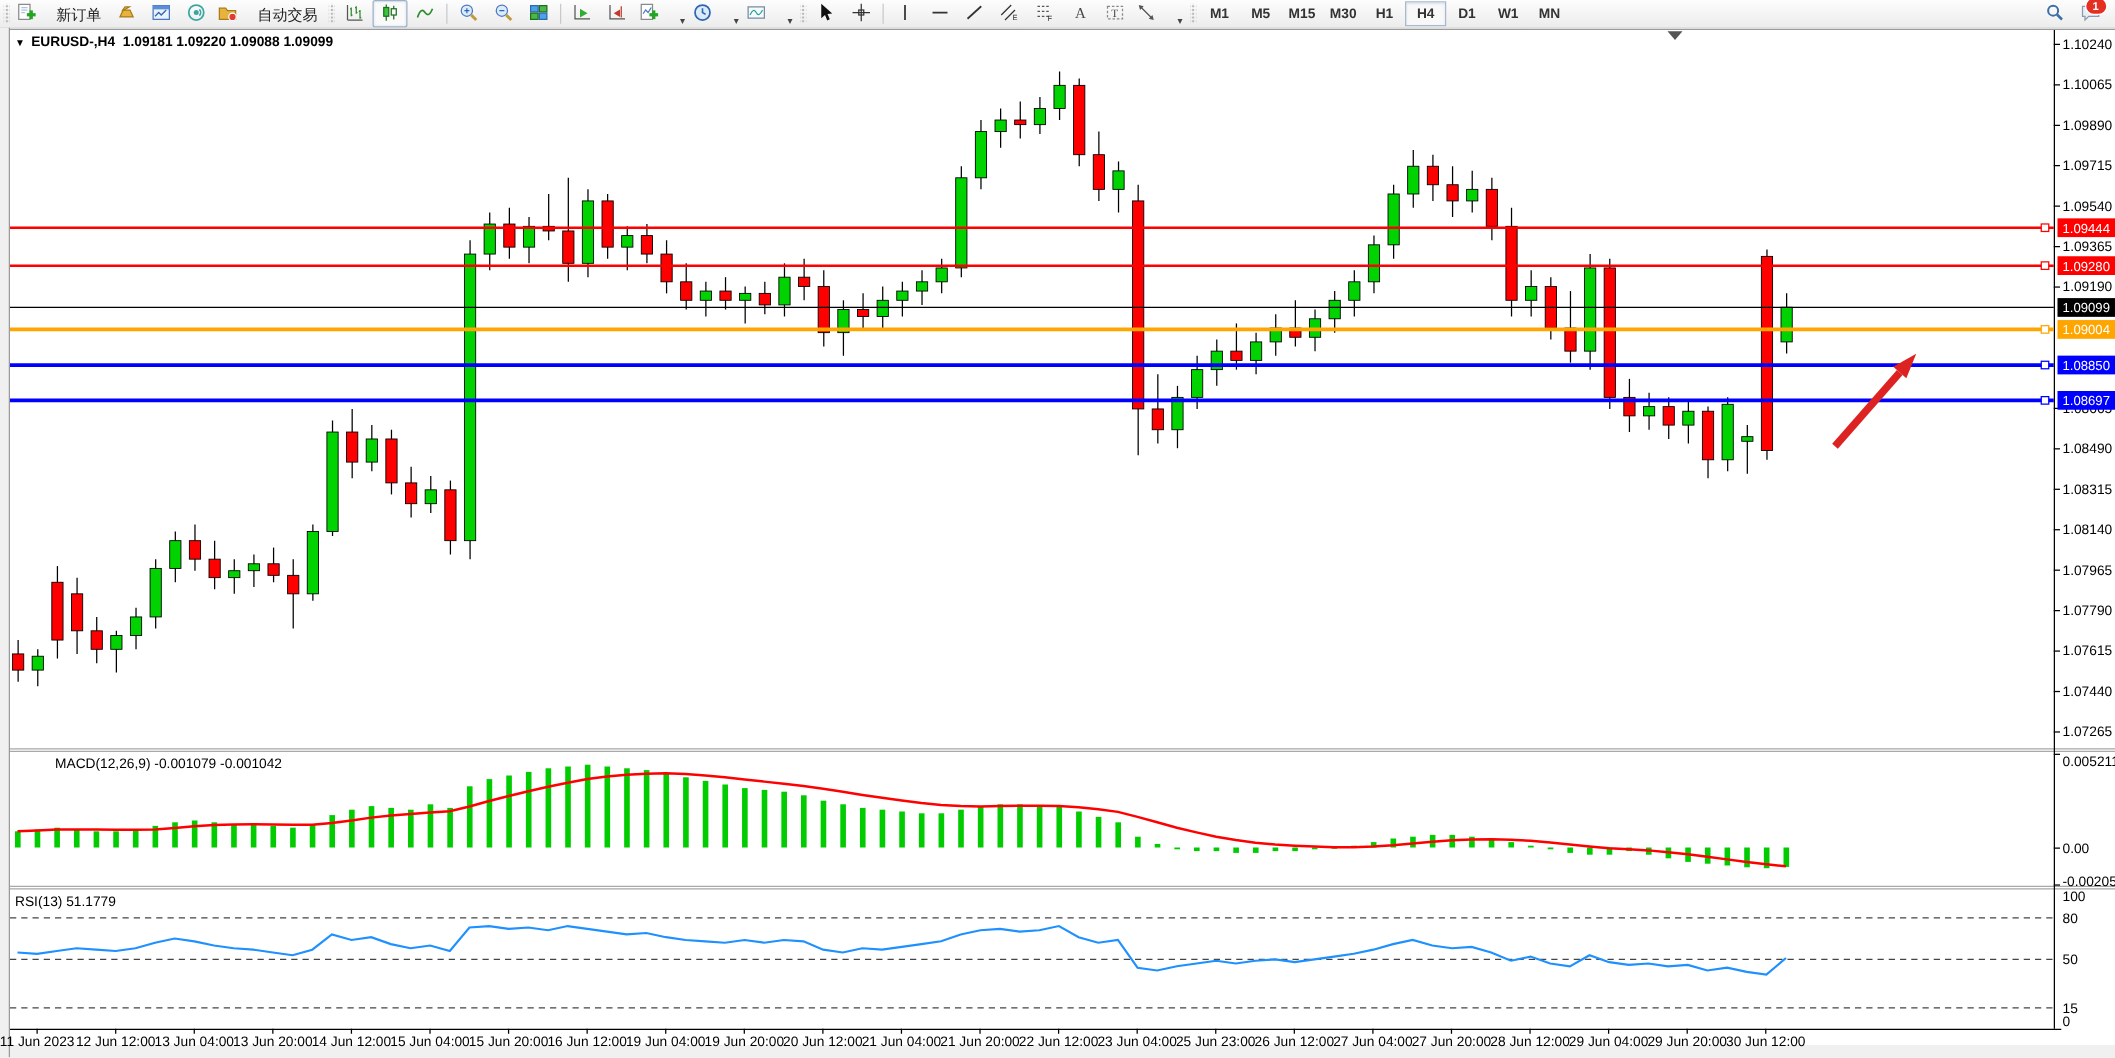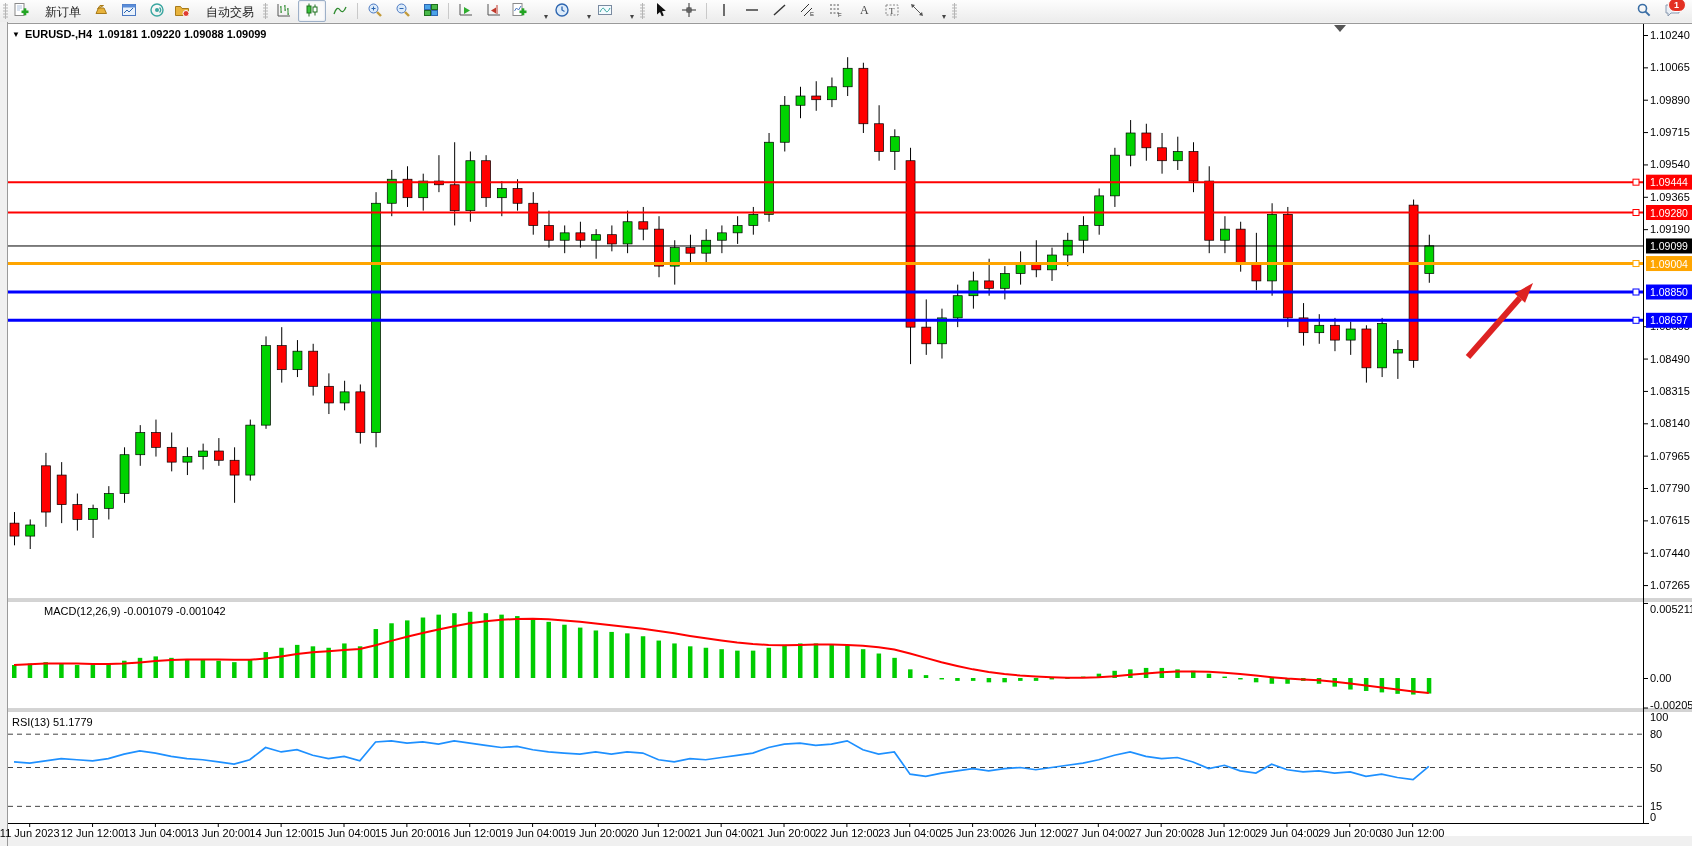--- a/index.html
+++ b/index.html
@@ -226,20 +226,31 @@
     <div class="tbtn">
       <span><svg width="16" height="16">
         <path d="M8 8L3 3M8 8l5 5" stroke="#555"></path>
         <polygon points="2,2 6,3 3,6" fill="#555"></polygon>
             <polygon points="14,14 10,13 13,10" fill="#555"></polygon>
       </svg></span>
       <span class="caret">▾</span>
     </div>
 
     <div class="grip"></div>
+    <div id="tf-group" style="display: flex;">
+        <div class="tf">M1</div>
+        <div class="tf">M5</div>
+        <div class="tf">M15</div>
+        <div class="tf">M30</div>
+        <div class="tf">H1</div>
+        <div class="tf active">H4</div>
+        <div class="tf">D1</div>
+        <div class="tf">W1</div>
+        <div class="tf">MN</div>
+      </div>
 
     <div id="tb-right">
       <div class="tbtn">
         <span><svg width="16" height="16">
           <circle cx="6.5" cy="6.5" r="4" fill="none" stroke="#3a6ea5" stroke-width="1.6"></circle>
           <path d="M9.6 9.6l4 4" stroke="#3a6ea5" stroke-width="2"></path>
         </svg></span>
       </div>
       <div class="tbtn">
         <div id="chat-wrap">

